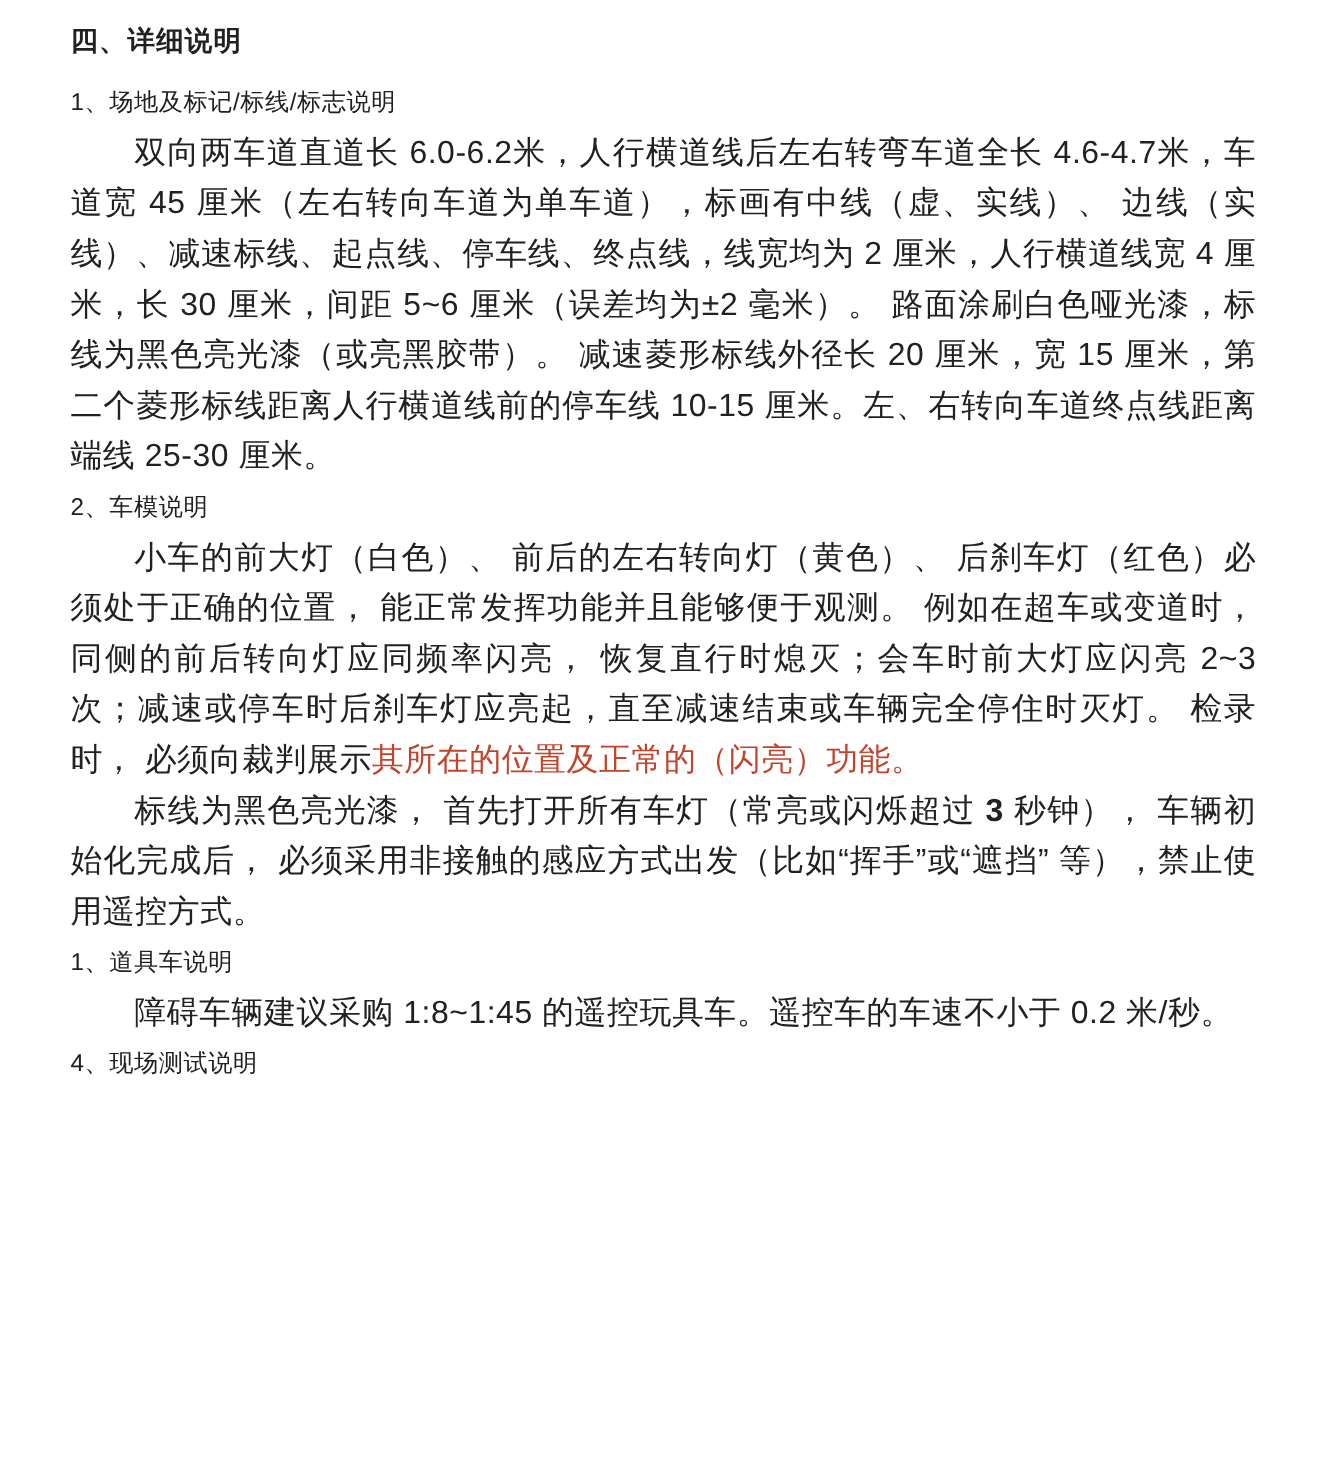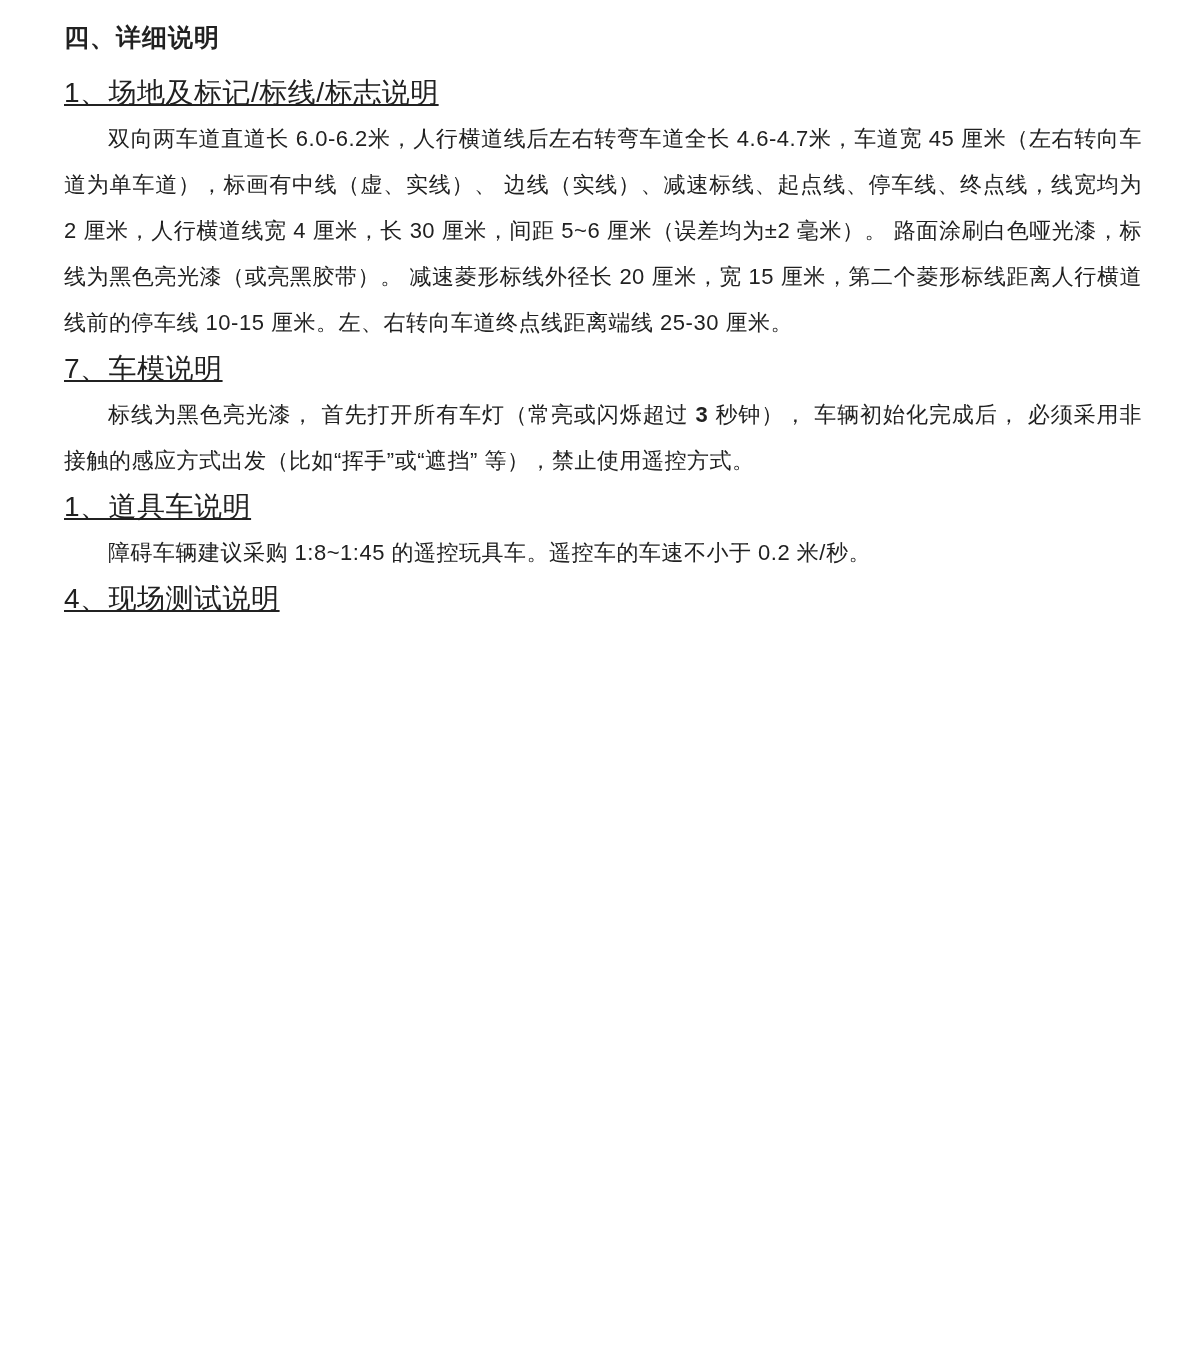--- a/index.html
+++ b/index.html
@@ -22,47 +22,47 @@
     background: #ffffff;
   }
   .title {
     font-size: 25px;
     font-weight: 700;
     line-height: 34px;
     margin: 0 0 16px 0;
     letter-spacing: 1px;
   }
   .heading {
-    font-size: 28px;
+    font-size: 22px;
     line-height: 46px;
     text-align: justify;
     letter-spacing: 0.5px;
-    text-decoration: underline;
   }
   .paragraph {
-    font-size: 22px;
+    font-size: 29px;
     line-height: 46px;
     text-indent: 2em;
     text-align: justify;
     letter-spacing: 0.5px;
   }
   .highlight {
     color: var(--highlight-color, #c3432b);
   }
   .bold {
     font-weight: 700;
   }
 </style>
 </head>
 <body style="background: rgb(255, 255, 255);">
 
 <div class="page">
   <div class="title">四、详细说明</div>
   <div>
       <div class="heading">1、场地及标记/标线/标志说明</div>
       <div class="paragraph"><span>双向两车道直道长 6.0-6.2米，人行横道线后左右转弯车道全长 4.6-4.7米，车道宽 45 厘米（左右转向车道为单车道），标画有中线（虚、实线）、 边线（实线）、减速标线、起点线、停车线、终点线，线宽均为 2 厘米，人行横道线宽 4 厘米，长 30 厘米，间距 5~6 厘米（误差均为±2 毫米）。 路面涂刷白色哑光漆，标线为黑色亮光漆（或亮黑胶带）。 减速菱形标线外径长 20 厘米，宽 15 厘米，第二个菱形标线距离人行横道线前的停车线 10-15 厘米。左、右转向车道终点线距离端线 25-30 厘米。</span></div>
-      <div class="heading">7、车模说明</div>
+      <div class="heading">2、车模说明</div>
+      <div class="paragraph"><span>小车的前大灯（白色）、 前后的左右转向灯（黄色）、 后刹车灯（红色）必须处于正确的位置， 能正常发挥功能并且能够便于观测。 例如在超车或变道时，同侧的前后转向灯应同频率闪亮， 恢复直行时熄灭；会车时前大灯应闪亮 2~3 次；减速或停车时后刹车灯应亮起，直至减速结束或车辆完全停住时灭灯。 检录时， 必须向裁判展示</span><span class="highlight">其所在的位置及正常的（闪亮）功能。</span></div>
       <div class="paragraph"><span>标线为黑色亮光漆， 首先打开所有车灯（常亮或闪烁超过 </span><span class="bold">3</span><span> 秒钟）， 车辆初始化完成后， 必须采用非接触的感应方式出发（比如“挥手”或“遮挡” 等），禁止使用遥控方式。</span></div>
       <div class="heading">1、道具车说明</div>
       <div class="paragraph"><span>障碍车辆建议采购 1:8~1:45 的遥控玩具车。遥控车的车速不小于 0.2 米/秒。</span></div>
       <div class="heading">4、现场测试说明</div>
     </div>
 </div>
 
 </body></html>

